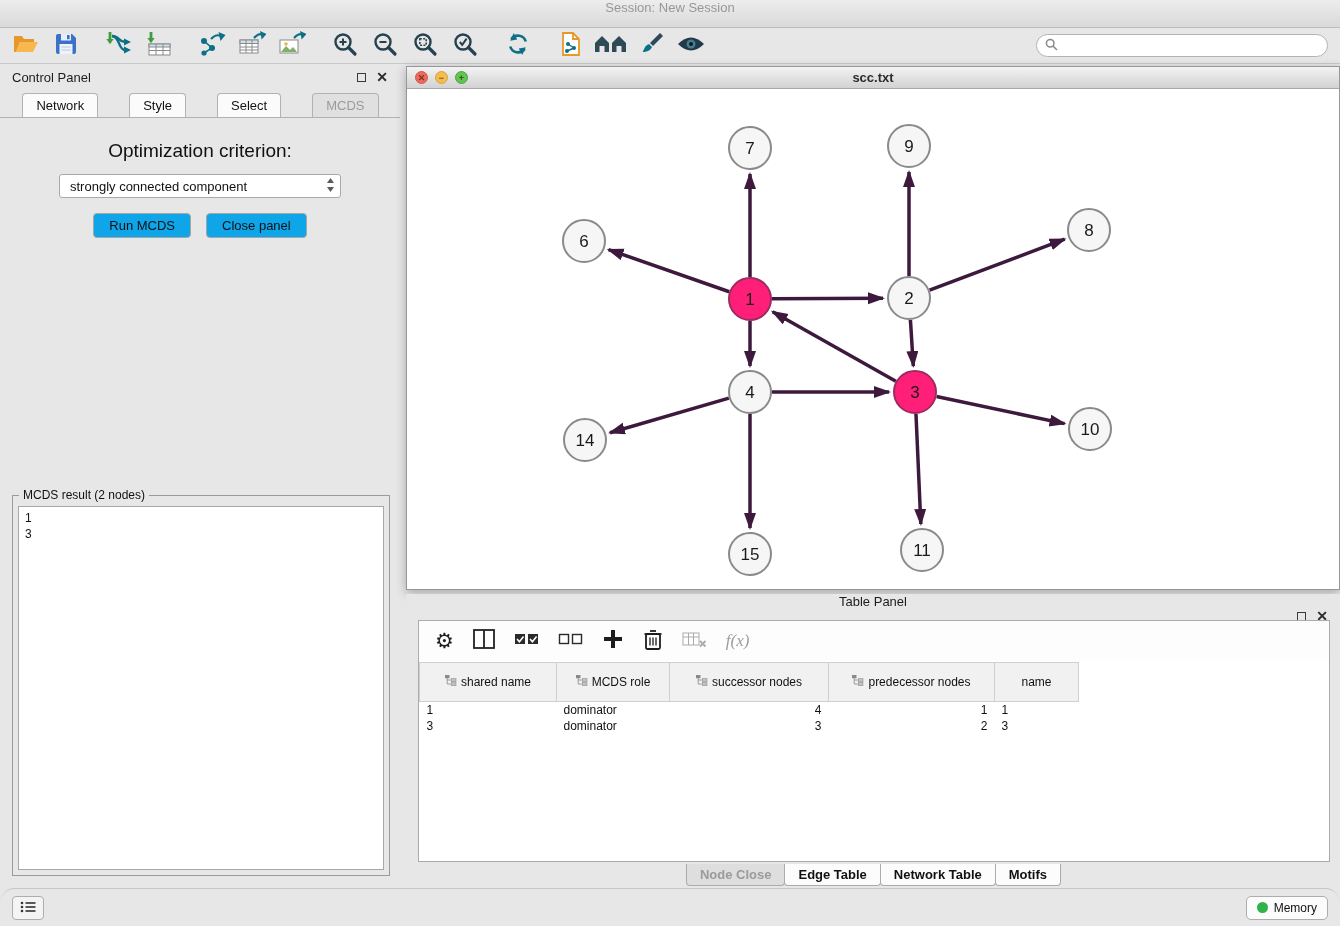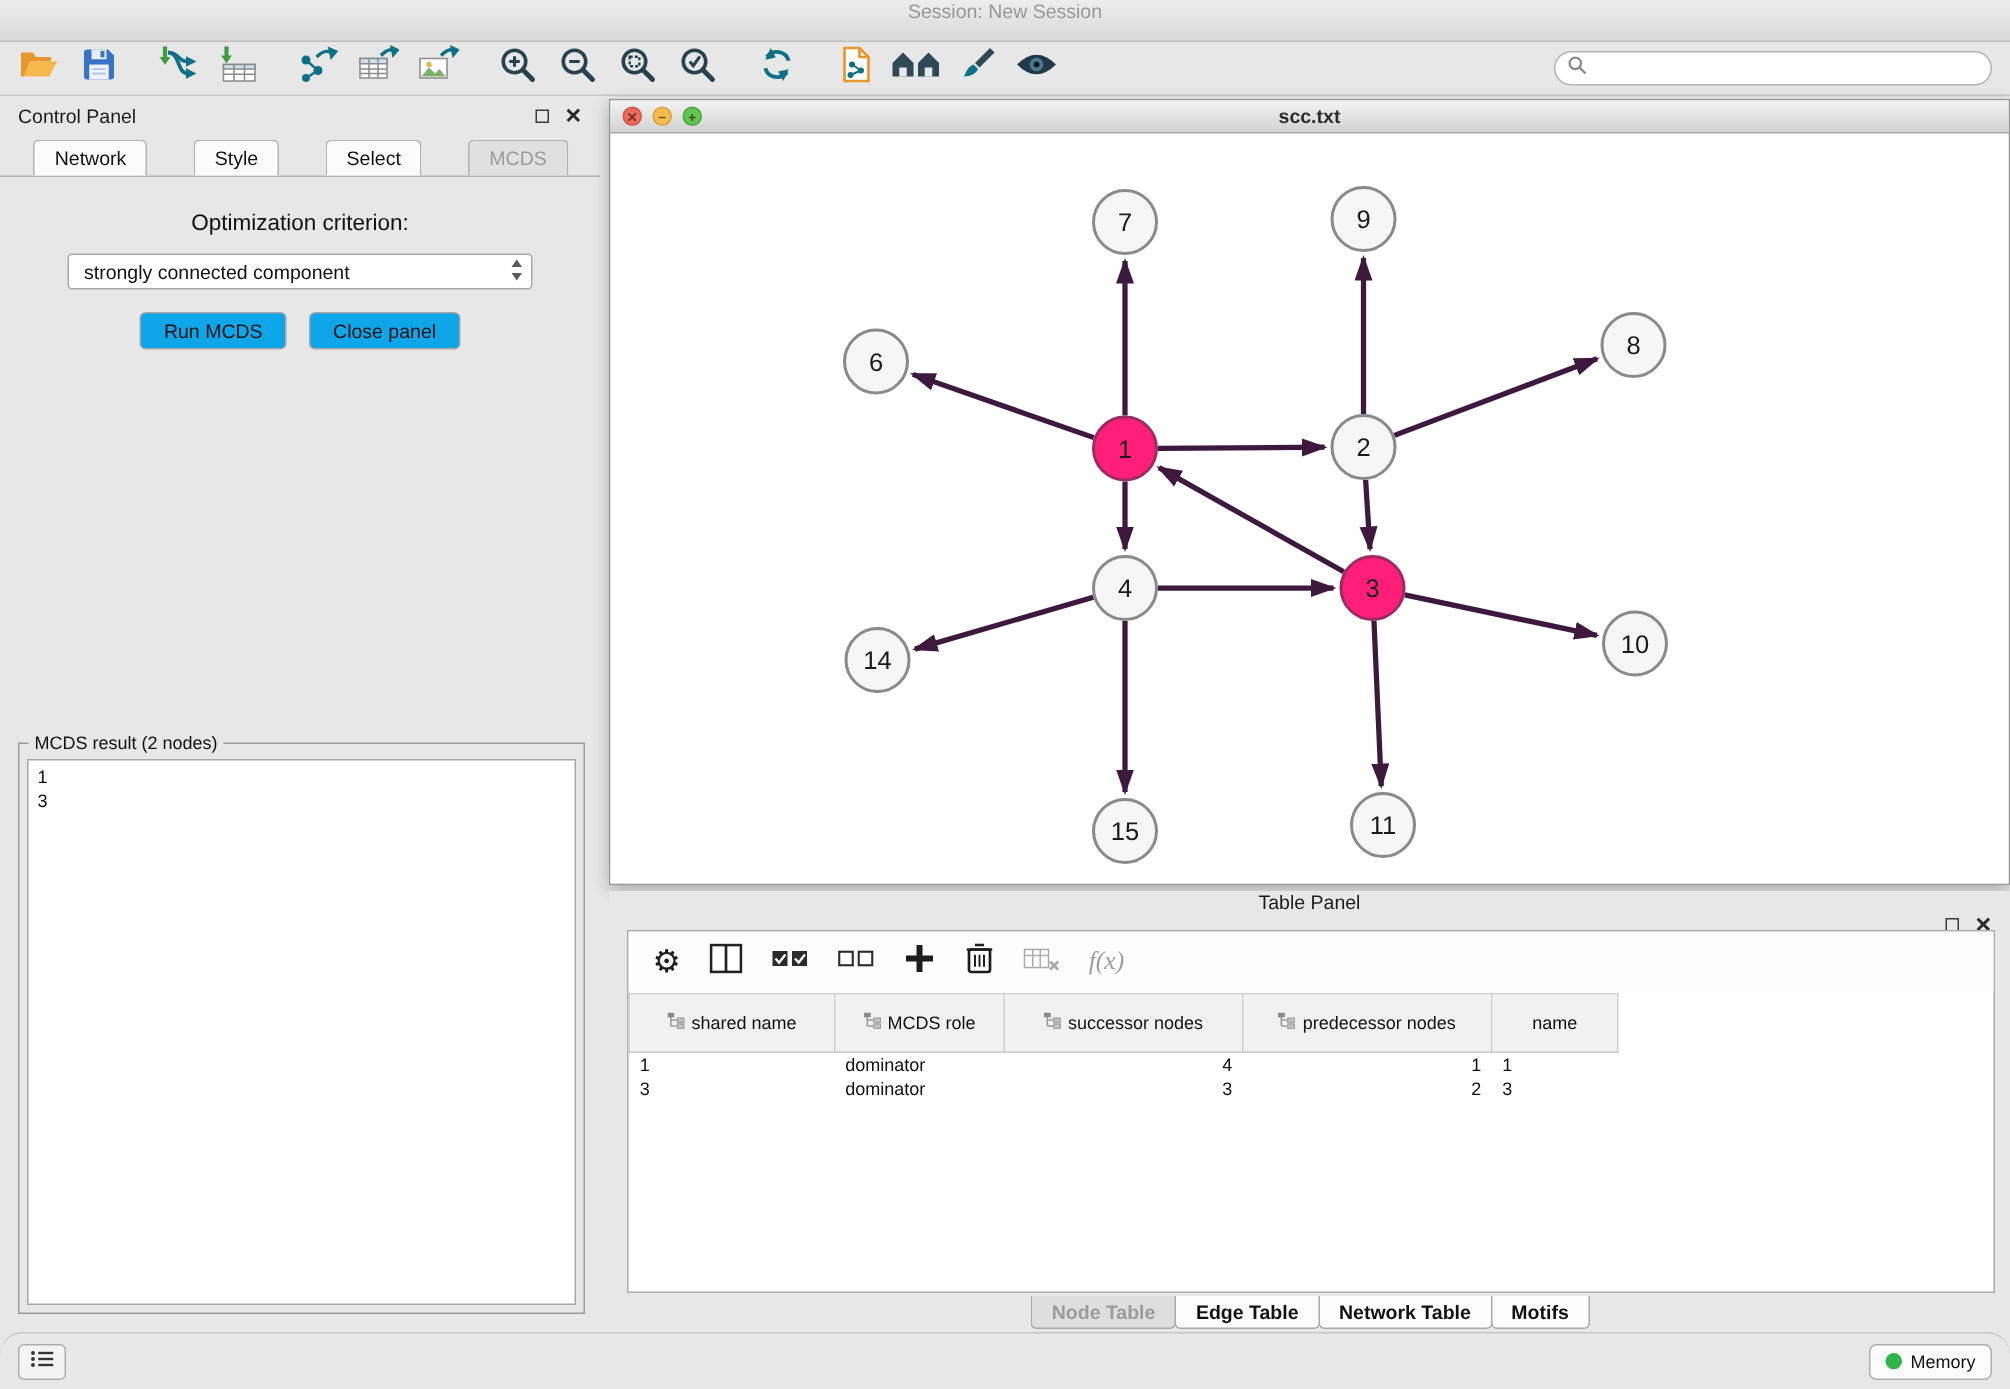--- a/index.html
+++ b/index.html
@@ -27,22 +27,22 @@
   .control-panel { position: absolute; top: 64px; left: 0; width: 400px; height: 820px; background: #e7e7e7; }
   .cp-header { height: 26px; display: flex; align-items: center; padding: 0 12px; font-size: 13px; color: #1c1c1c; }
   .panel-header-icons { margin-left: auto; display: flex; align-items: center; gap: 10px; }
   .float-box { width: 9px; height: 9px; border: 1.5px solid #3a3a3a; display: inline-block; }
   .close-x { font-size: 14px; font-weight: bold; color: #2a2a2a; line-height: 1; }
   .cp-tabs { display: flex; justify-content: center; border-bottom: 1px solid #b2b2b2; padding-top: 3px; gap: 32px; }
   .tab-top { font-size: 13px; padding: 4px 13px; background: #fbfbfb; border: 1px solid #b2b2b2; border-bottom: none;
     border-radius: 4px 4px 0 0; margin-right: -1px; color: #111; cursor: default; }
   .tab-top.active { background: #e0e0e0; color: #9b9b9b; }
   .cp-body { padding-top: 22px; text-align: center; }
-  .opt-label { font-size: 15px; color: #111; margin-bottom: 12px; }
-  .dropdown { margin: 0 auto; width: 310px; height: 24px; background: #fff; border: 1px solid #a9a9a9; border-radius: 3px;
+  .opt-label { font-size: 19px; color: #111; margin-bottom: 12px; }
+  .dropdown { margin: 0 auto; width: 282px; height: 24px; background: #fff; border: 1px solid #a9a9a9; border-radius: 3px;
     display: flex; align-items: center; padding: 0 5px 0 10px; font-size: 13px; color: #111; }
   .dropdown .dd-label { flex: 1; text-align: left; }
   .btn-row { margin-top: 15px; display: flex; justify-content: center; gap: 15px; }
   .btn { background: #0ea5e9; border: 1px solid #a6a6a6; border-radius: 4px; padding: 4px 15px; font-size: 13px; color: #111; cursor: default; }
   .result-group { position: absolute; left: 12px; top: 431px; width: 378px; height: 381px; border: 1px solid #9b9b9b; }
   .result-legend { position: absolute; top: -8px; left: 6px; background: #e7e7e7; padding: 0 4px; font-size: 12px; color: #111; }
   .result-box { position: absolute; left: 5px; right: 5px; top: 10px; bottom: 5px; background: #fff; border: 1px solid #a8a8a8;
     font-size: 12px; color: #111; text-align: left; padding: 3px 6px; line-height: 16px; white-space: pre-line; overflow: hidden; }
 
   
@@ -474,21 +474,21 @@
             <td>3</td>
             <td>dominator</td>
             <td class="num">3</td>
             <td class="num">2</td>
             <td>3</td>
           </tr>
         </tbody>
       </table>
     </div>
     <div class="tp-tabs">
-      <span class="tab-bottom active">Node Table</span>
+      <span class="tab-bottom active">Node Close</span>
       <span class="tab-bottom">Edge Table</span>
       <span class="tab-bottom">Network Table</span>
       <span class="tab-bottom">Motifs</span>
     </div>
   </div>
 
   <div class="statusbar">
     <span class="status-list-btn">
       <span><svg width="16" height="12" viewBox="0 0 16 12">
             <circle cx="2" cy="2" r="1.3" fill="#333"></circle>

